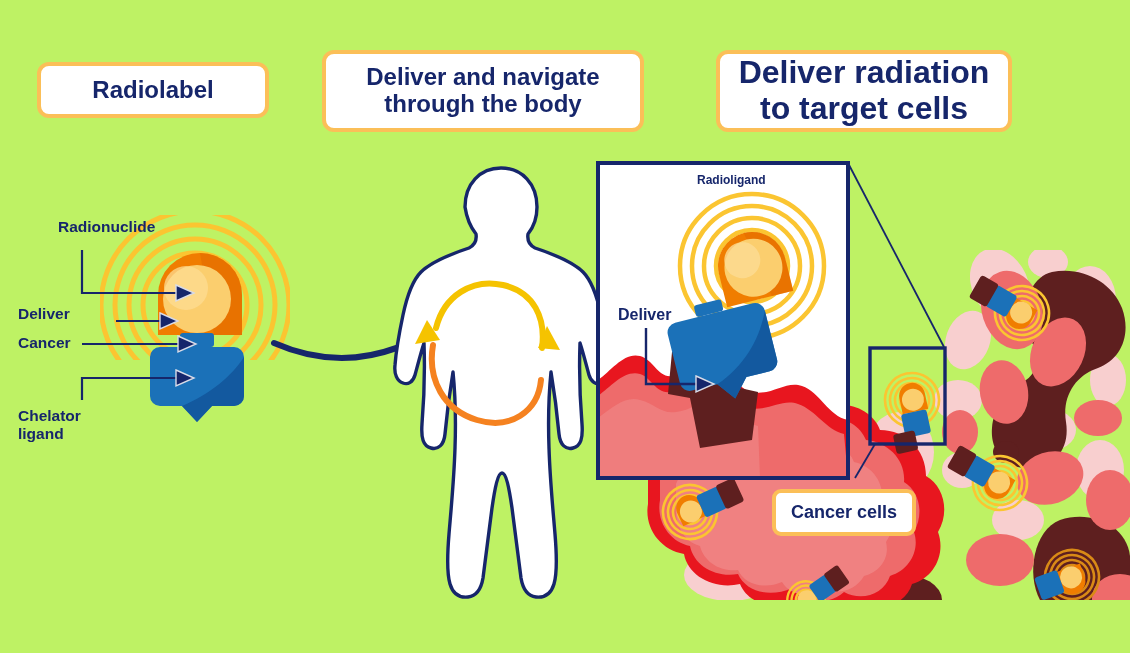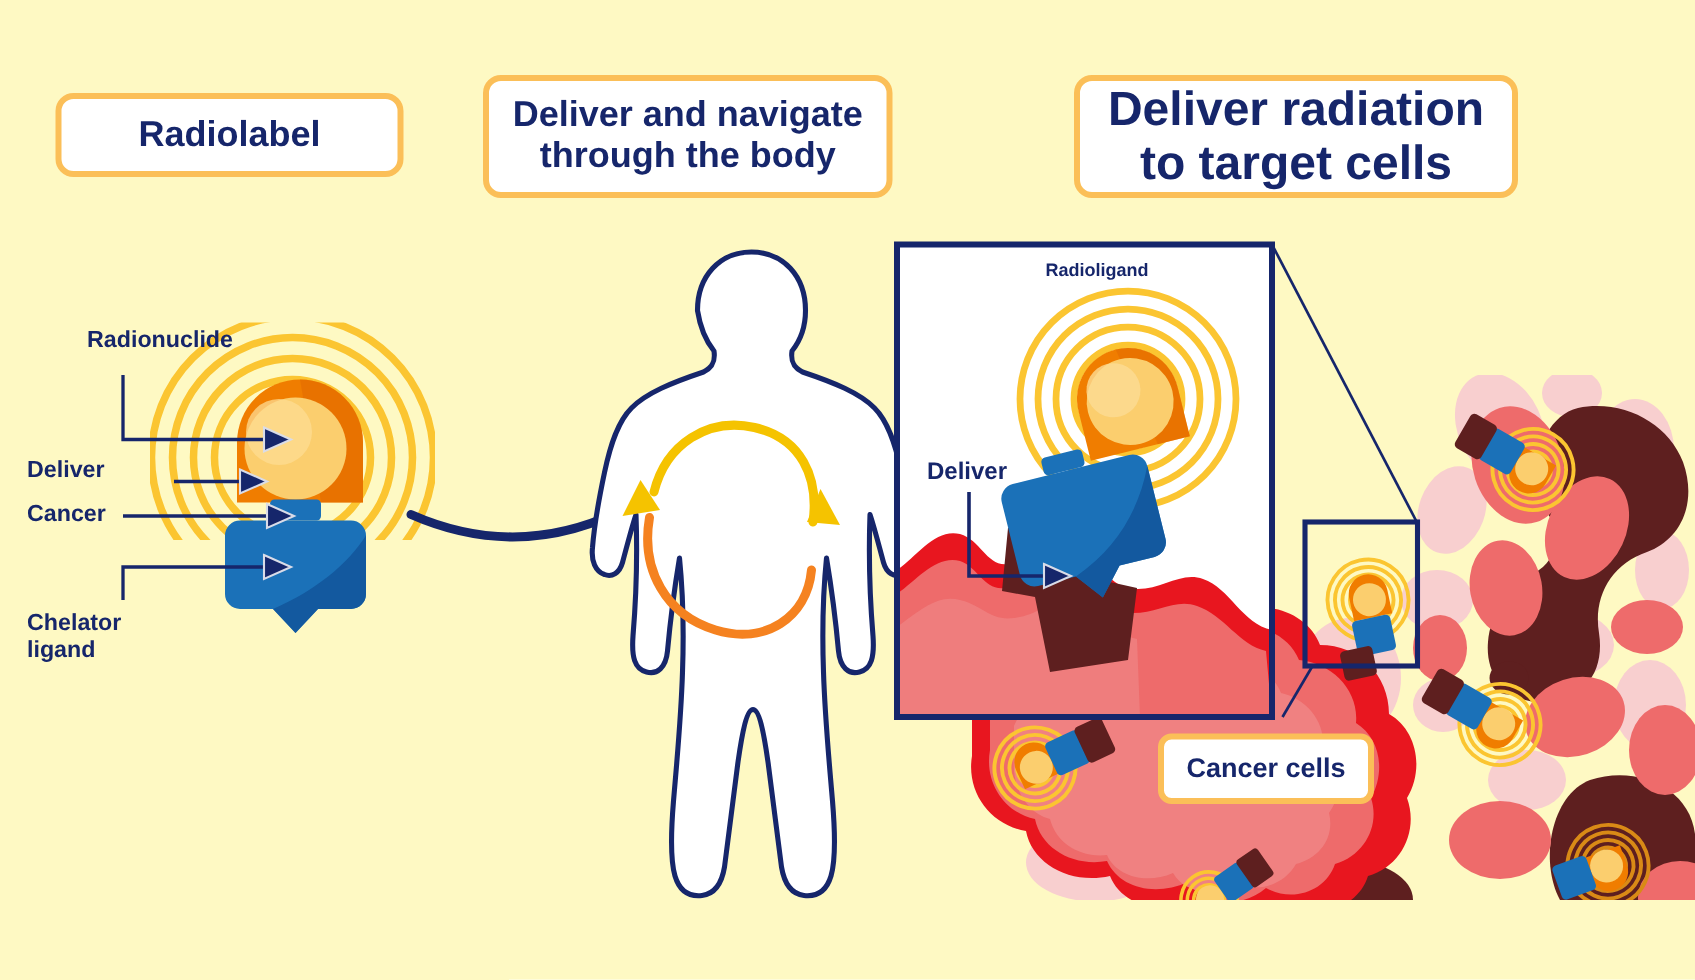--- a/index.html
+++ b/index.html
@@ -11,21 +11,21 @@
     width: 1130px;
     height: 653px;
     font-family: "Liberation Sans", sans-serif;
     overflow: hidden;
     position: relative;
   }
   #canvas {
     position: relative;
     width: 1130px;
     height: 653px;
-    background: #fef9c3;
+    background: #bef264;
   }
   .layer {
     position: absolute;
     left: 0;
     top: 0;
     width: 1130px;
     height: 653px;
   }
   
   .pill {
@@ -36,21 +36,21 @@
     border-radius: 12px;
     color: #16266B;
     font-weight: bold;
     display: flex;
     align-items: center;
     justify-content: center;
     text-align: center;
     line-height: 1.12;
   }
   #pill-0 { left: 37px;  top: 62px;  width: 232px; height: 56px; font-size: 24px; }
-  #pill-1 { left: 322px; top: 50px;  width: 273px; height: 82px; font-size: 24px; }
+  #pill-1 { left: 322px; top: 50px;  width: 322px; height: 82px; font-size: 24px; }
   #pill-2 { left: 716px; top: 50px;  width: 296px; height: 82px; font-size: 32px; }
 
   
   #pill-cancer {
     position: absolute;
     left: 772px; top: 489px;
     width: 144px; height: 47px;
     box-sizing: border-box;
     background: #ffffff;
     border: 4px solid #FBBF58;

